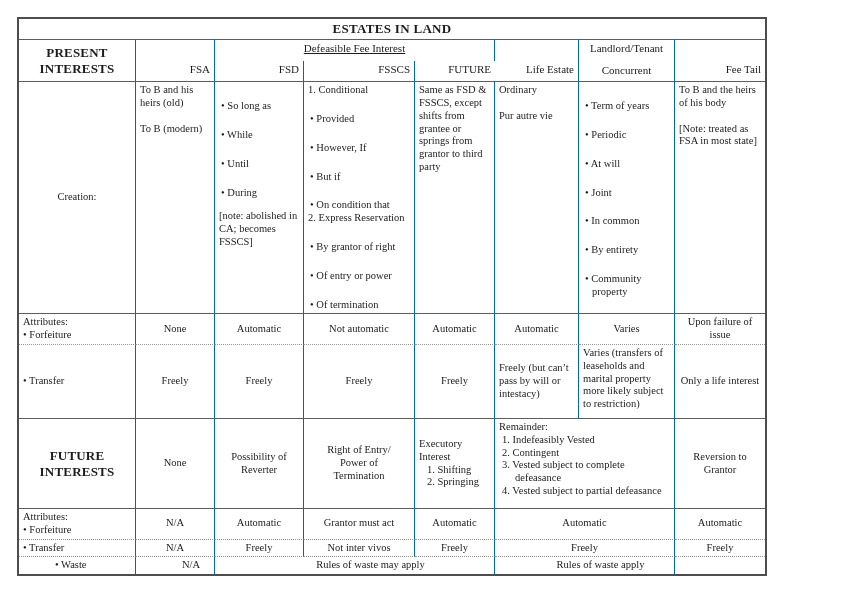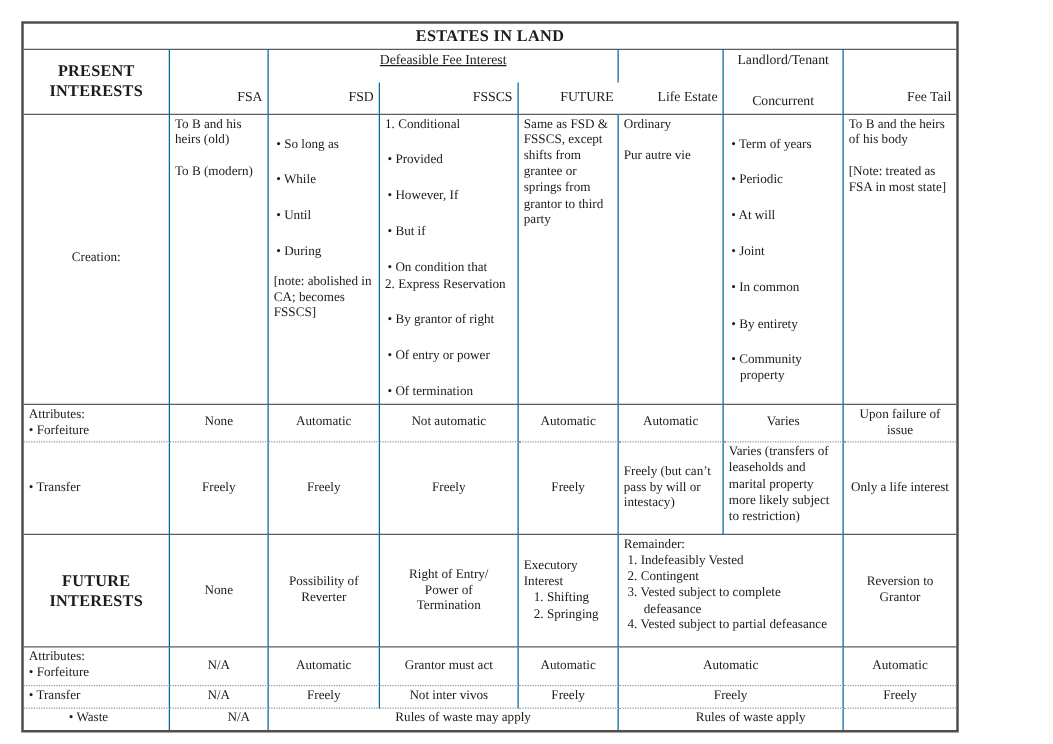--- a/index.html
+++ b/index.html
@@ -20,21 +20,21 @@
   .ml{text-align:left;vertical-align:middle;}
   .bold{font-weight:normal;}
   .pre{white-space:pre-line;margin-top:48px;}
   .title-cell{font-size:13px;font-weight:bold;text-align:center;vertical-align:middle;letter-spacing:.3px;}
   .big-label{font-size:13px;font-weight:bold;text-align:center;vertical-align:middle;letter-spacing:.2px;}
   .colhead{font-size:11px;}
   .underline{text-decoration:underline;}
   .hang{padding-left:9px;text-indent:-7px;margin-top:16px;}
   .num-hang{padding-left:16px;text-indent:-13px;}
   .gap-top{margin-top:11px;}
-  .gap-top-sm{margin-top:20px;}
+  .gap-top-sm{margin-top:9px;}
   .indent{padding-left:8px;}
 </style>
 </head>
 <body>
 
 <div class="sheet">
   <table class="estates">
     <colgroup>
       <col style="width:117px">
         <col style="width:79px">

